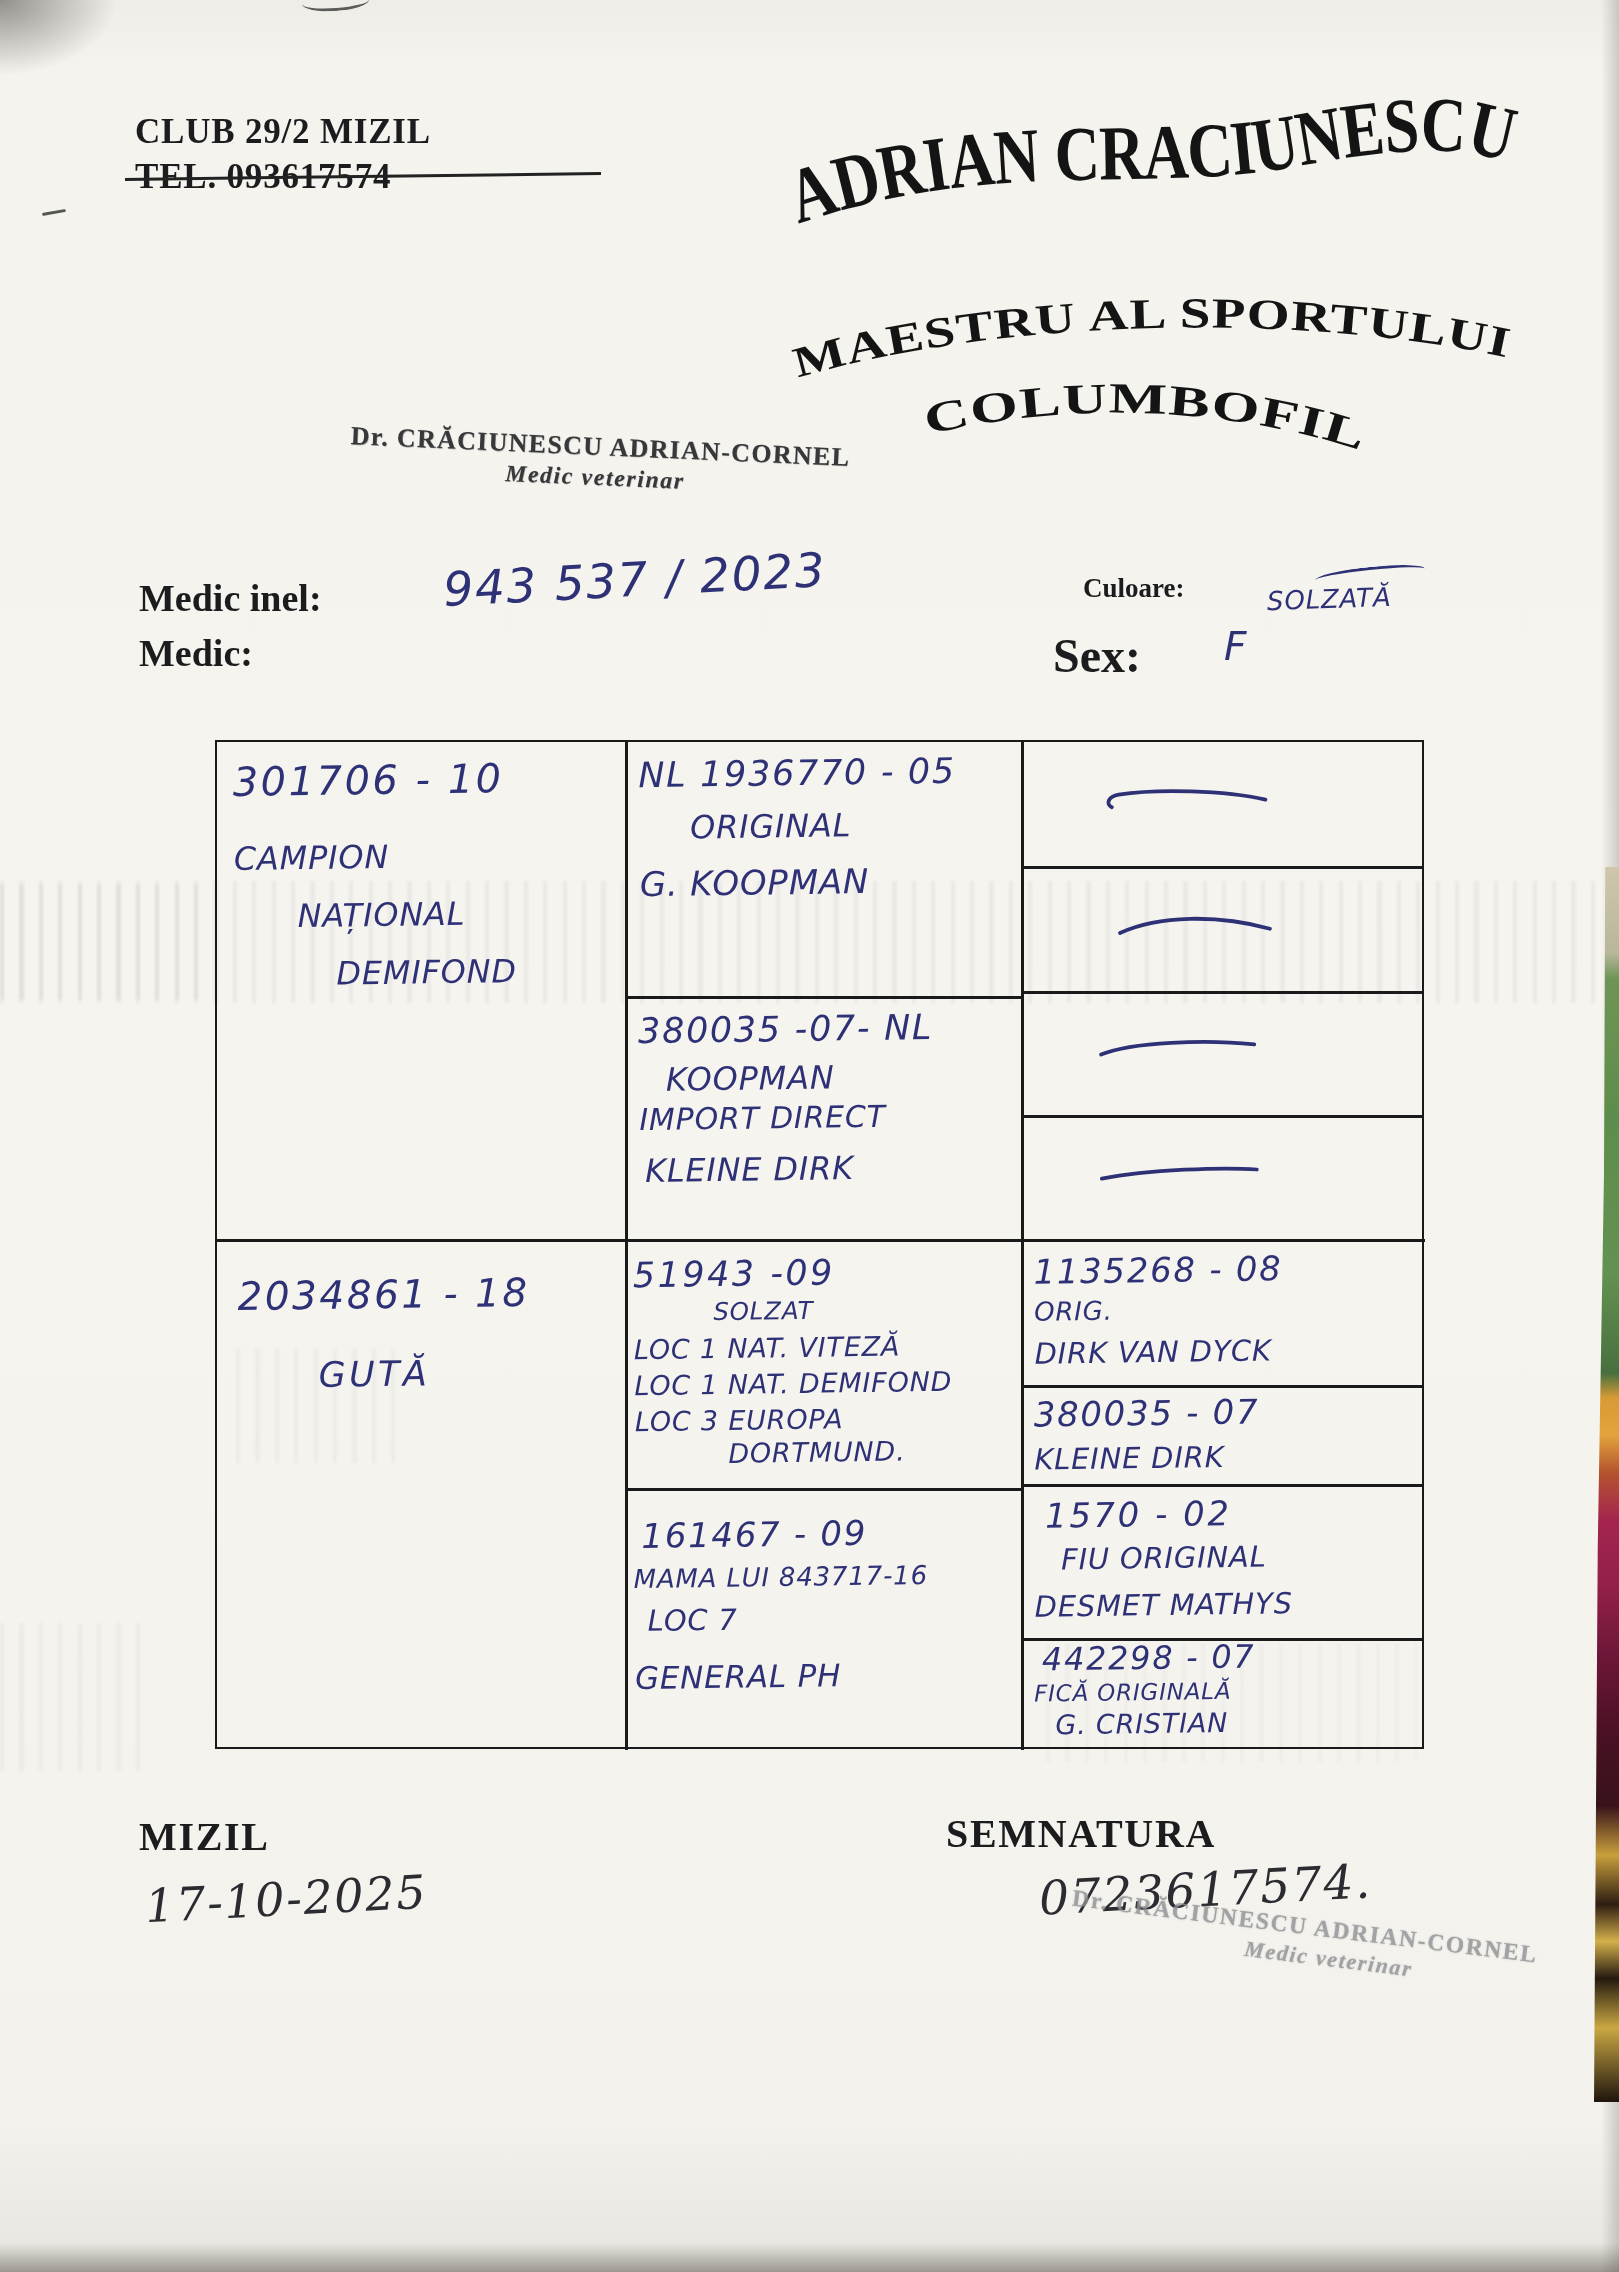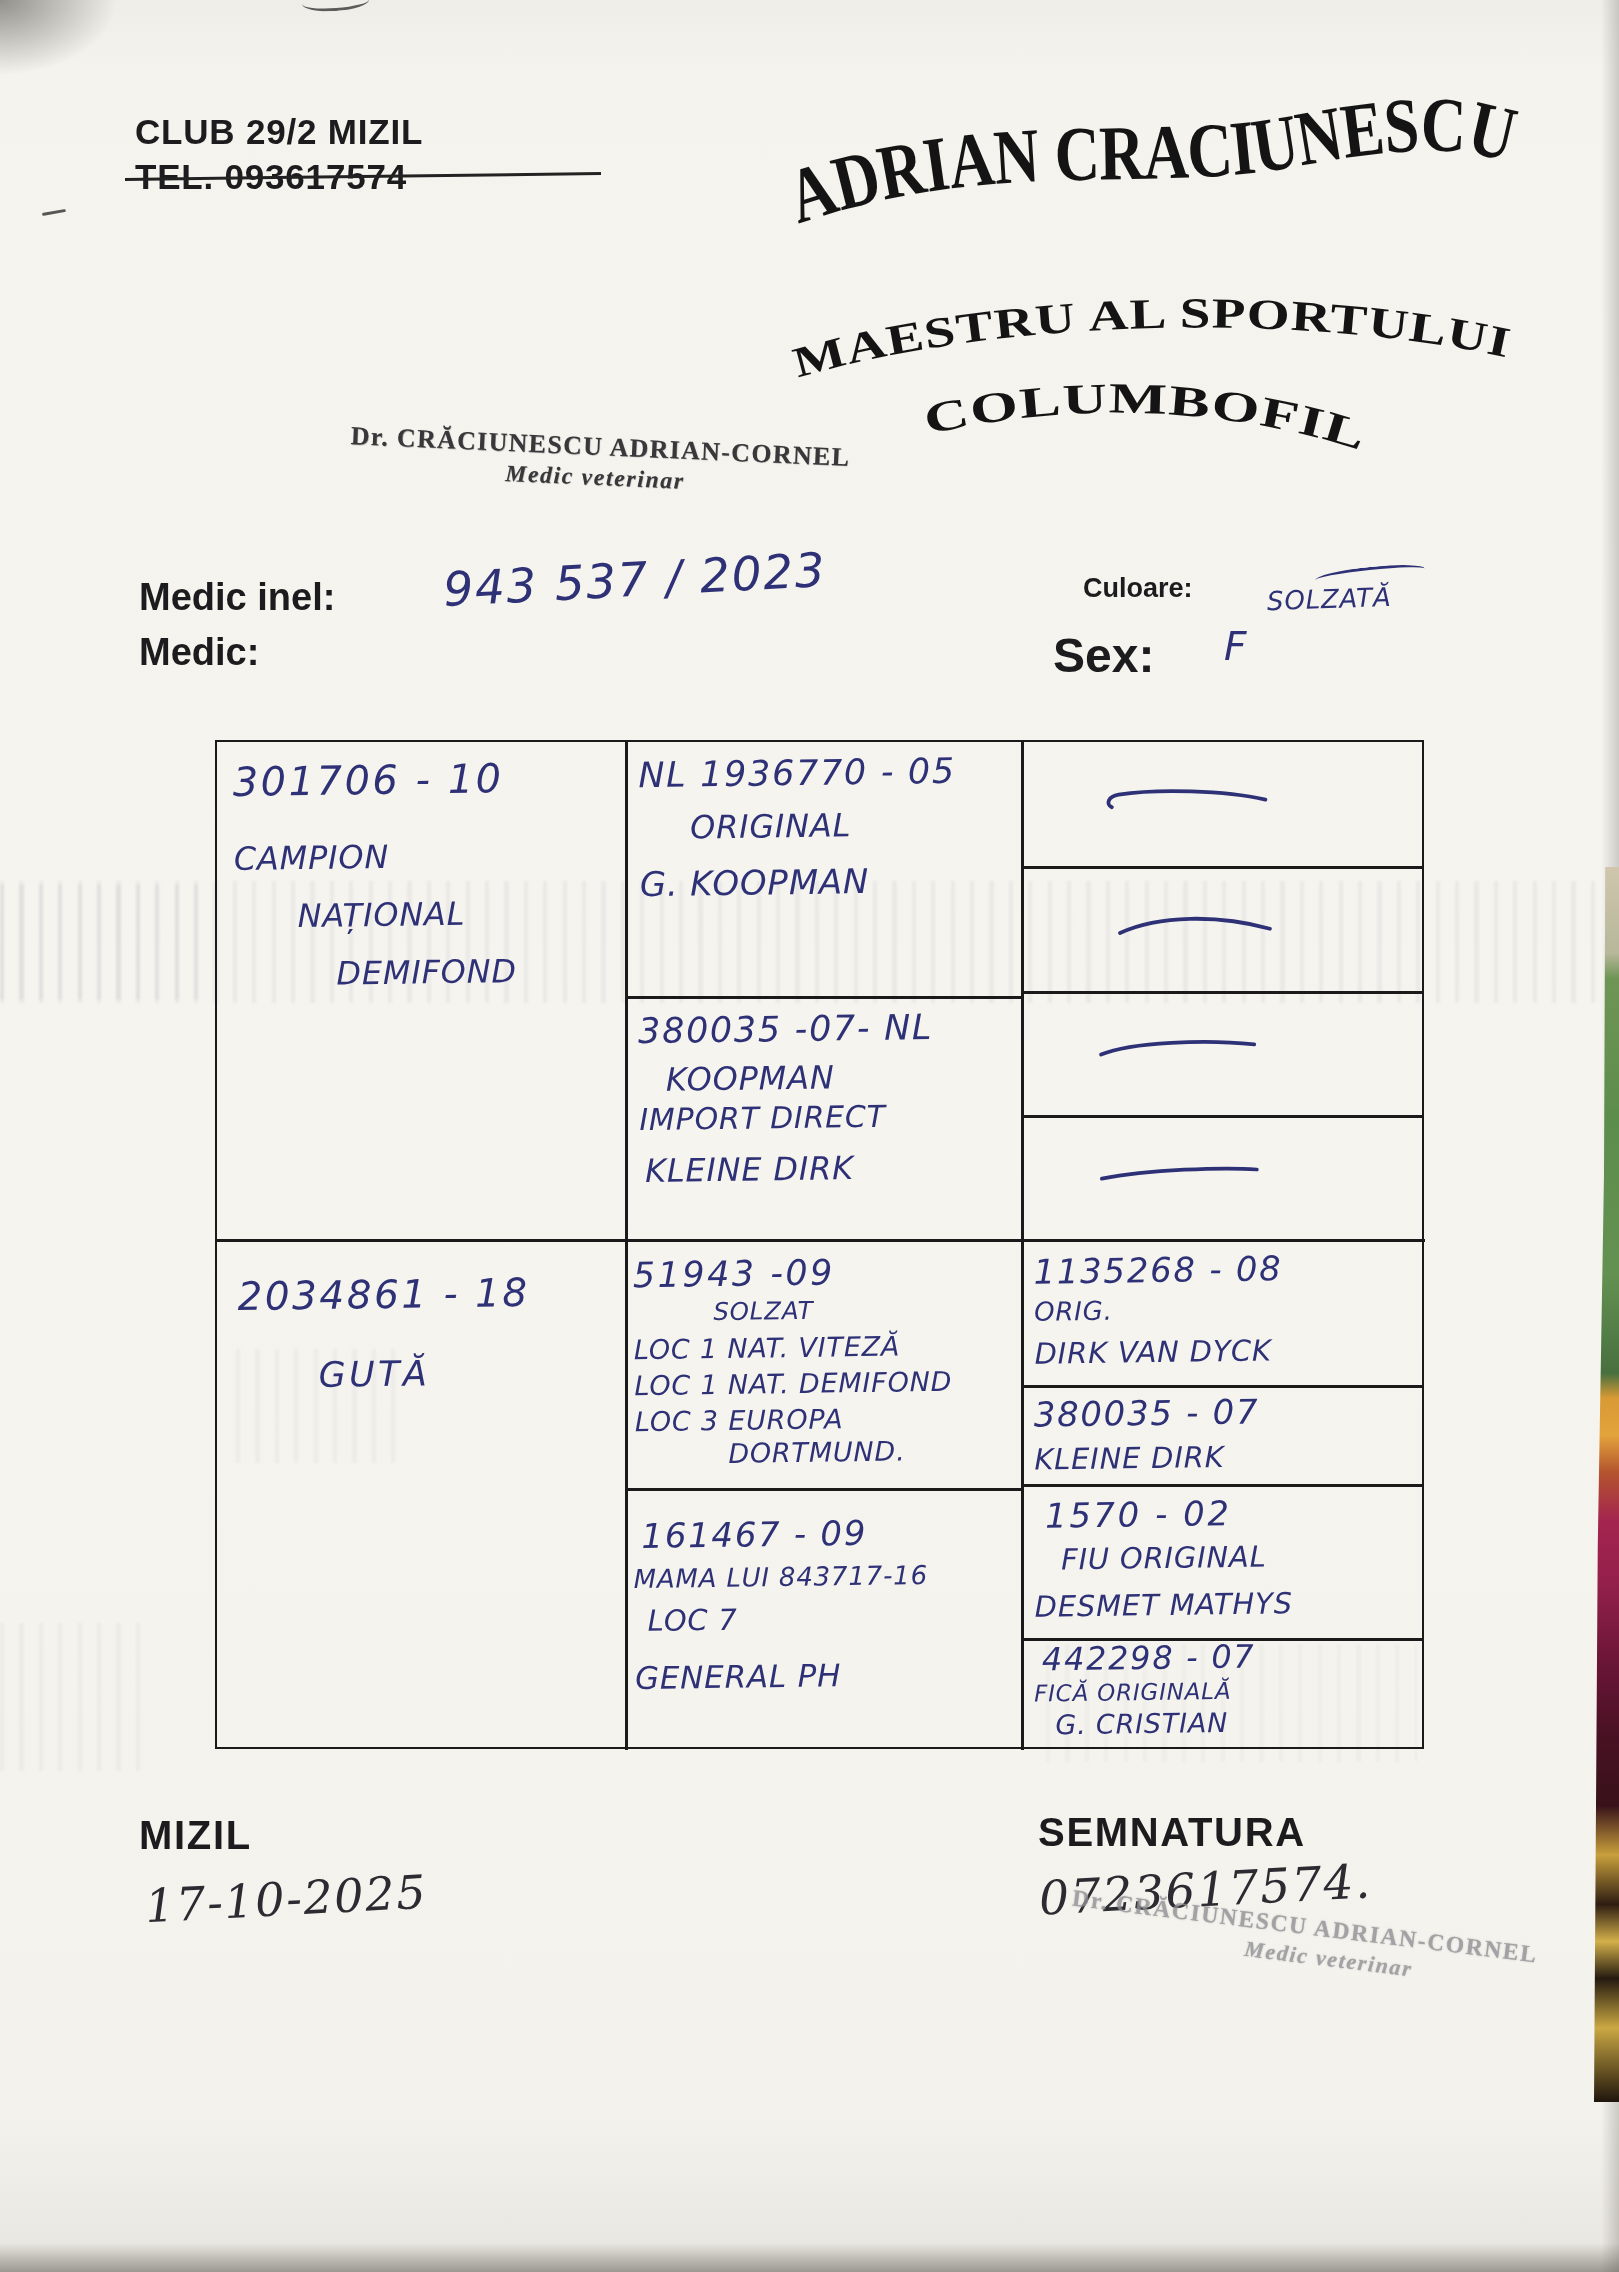--- a/index.html
+++ b/index.html
@@ -2,21 +2,21 @@
 <html style="font-size:13.5px"><head>
 <meta charset="utf-8">
 <style>
   html,body{margin:0;padding:0;background:#cfcdc7;}
   #photo{
     position:relative; width:1619px; height:2273px; overflow:hidden;
     background:linear-gradient(180deg,#eeede8 0%,#f4f3ee 3%,#f5f4ef 50%,#f3f2ec 93%,#e7e5df 100%);
     font-family:"Liberation Serif",serif;
   }
   .abs{position:absolute;}
-  .printed{font-family:Liberation Sans, sans-serif;color:#1c1c1e;font-weight:700;white-space:nowrap;}
+  .printed{font-family:Liberation Serif, serif;color:#1c1c1e;font-weight:700;white-space:nowrap;}
   .hw{font-family:"DejaVu Sans",sans-serif;color:#2e3176;font-style:italic;white-space:nowrap;letter-spacing:0.8px;}
   .hwd{font-family:"DejaVu Serif",serif;color:#2b2b31;font-style:italic;white-space:nowrap;letter-spacing:1.7px;}
   .gridline{position:absolute;background:#1a1a1a;}
   .cell{position:absolute;transform:rotate(-0.8deg);}
   .cell div{white-space:nowrap;}
   .ghost{position:absolute;background:repeating-linear-gradient(90deg,rgba(100,100,118,.15) 0 4.2px,rgba(100,100,118,0) 4.2px 19.4px);filter:blur(1.1px);}
   .stamp{font-family:"Liberation Serif",serif;white-space:nowrap;}
   .swoosh path{stroke:#2e3176;stroke-width:4.5;fill:none;stroke-linecap:round;}
   svg text{font-family:"Liberation Serif",serif;font-weight:700;fill:#141414;}
 </style>
@@ -164,21 +164,21 @@
     <div class="cell hw" style="left:1034px;top:1639px;">
       <div style="font-size:32px;letter-spacing:1.7px;margin-left:8.4px;">442298 - 07</div>
       <div style="font-size:23px;margin-top:1.7px;">FICĂ ORIGINALĂ</div>
       <div style="font-size:27px;margin-top:3.4px;margin-left:21px;">G. CRISTIAN</div>
     </div>
   </div>
 
   <div class="abs printed" style="left:139px;top:1813px;font-size:40px;letter-spacing:1.7px;">MIZIL</div>
   <div class="abs hwd" style="left:145px;top:1872px;font-size:46px;transform:rotate(-3deg);">17-10-2025</div>
 
-  <div class="abs printed" style="left:1038px;top:1810px;font-size:40px;letter-spacing:1.7px;">SEMNATURA</div>
+  <div class="abs printed" style="left:946px;top:1810px;font-size:40px;letter-spacing:1.7px;">SEMNATURA</div>
   <div class="abs hwd" style="left:1039px;top:1862px;font-size:47px;transform:rotate(-3deg);">0723617574.</div>
 
   <div class="abs" style="left:1069px;top:1913px;transform:rotate(7deg);opacity:.8;">
     <div class="stamp" style="font-size:23.6px;font-weight:700;letter-spacing:1.7px;color:#8f8f93;text-shadow:0 0 1.7px rgba(143,143,147,.8);">Dr. CRĂCIUNESCU ADRIAN-CORNEL</div>
     <div class="stamp" style="font-size:22px;font-weight:700;font-style:italic;letter-spacing:1.7px;color:#8f8f93;margin-left:177px;margin-top:3.4px;text-shadow:0 0 1.7px rgba(143,143,147,.8);">Medic veterinar</div>
   </div>
 
 </div>
 
 

